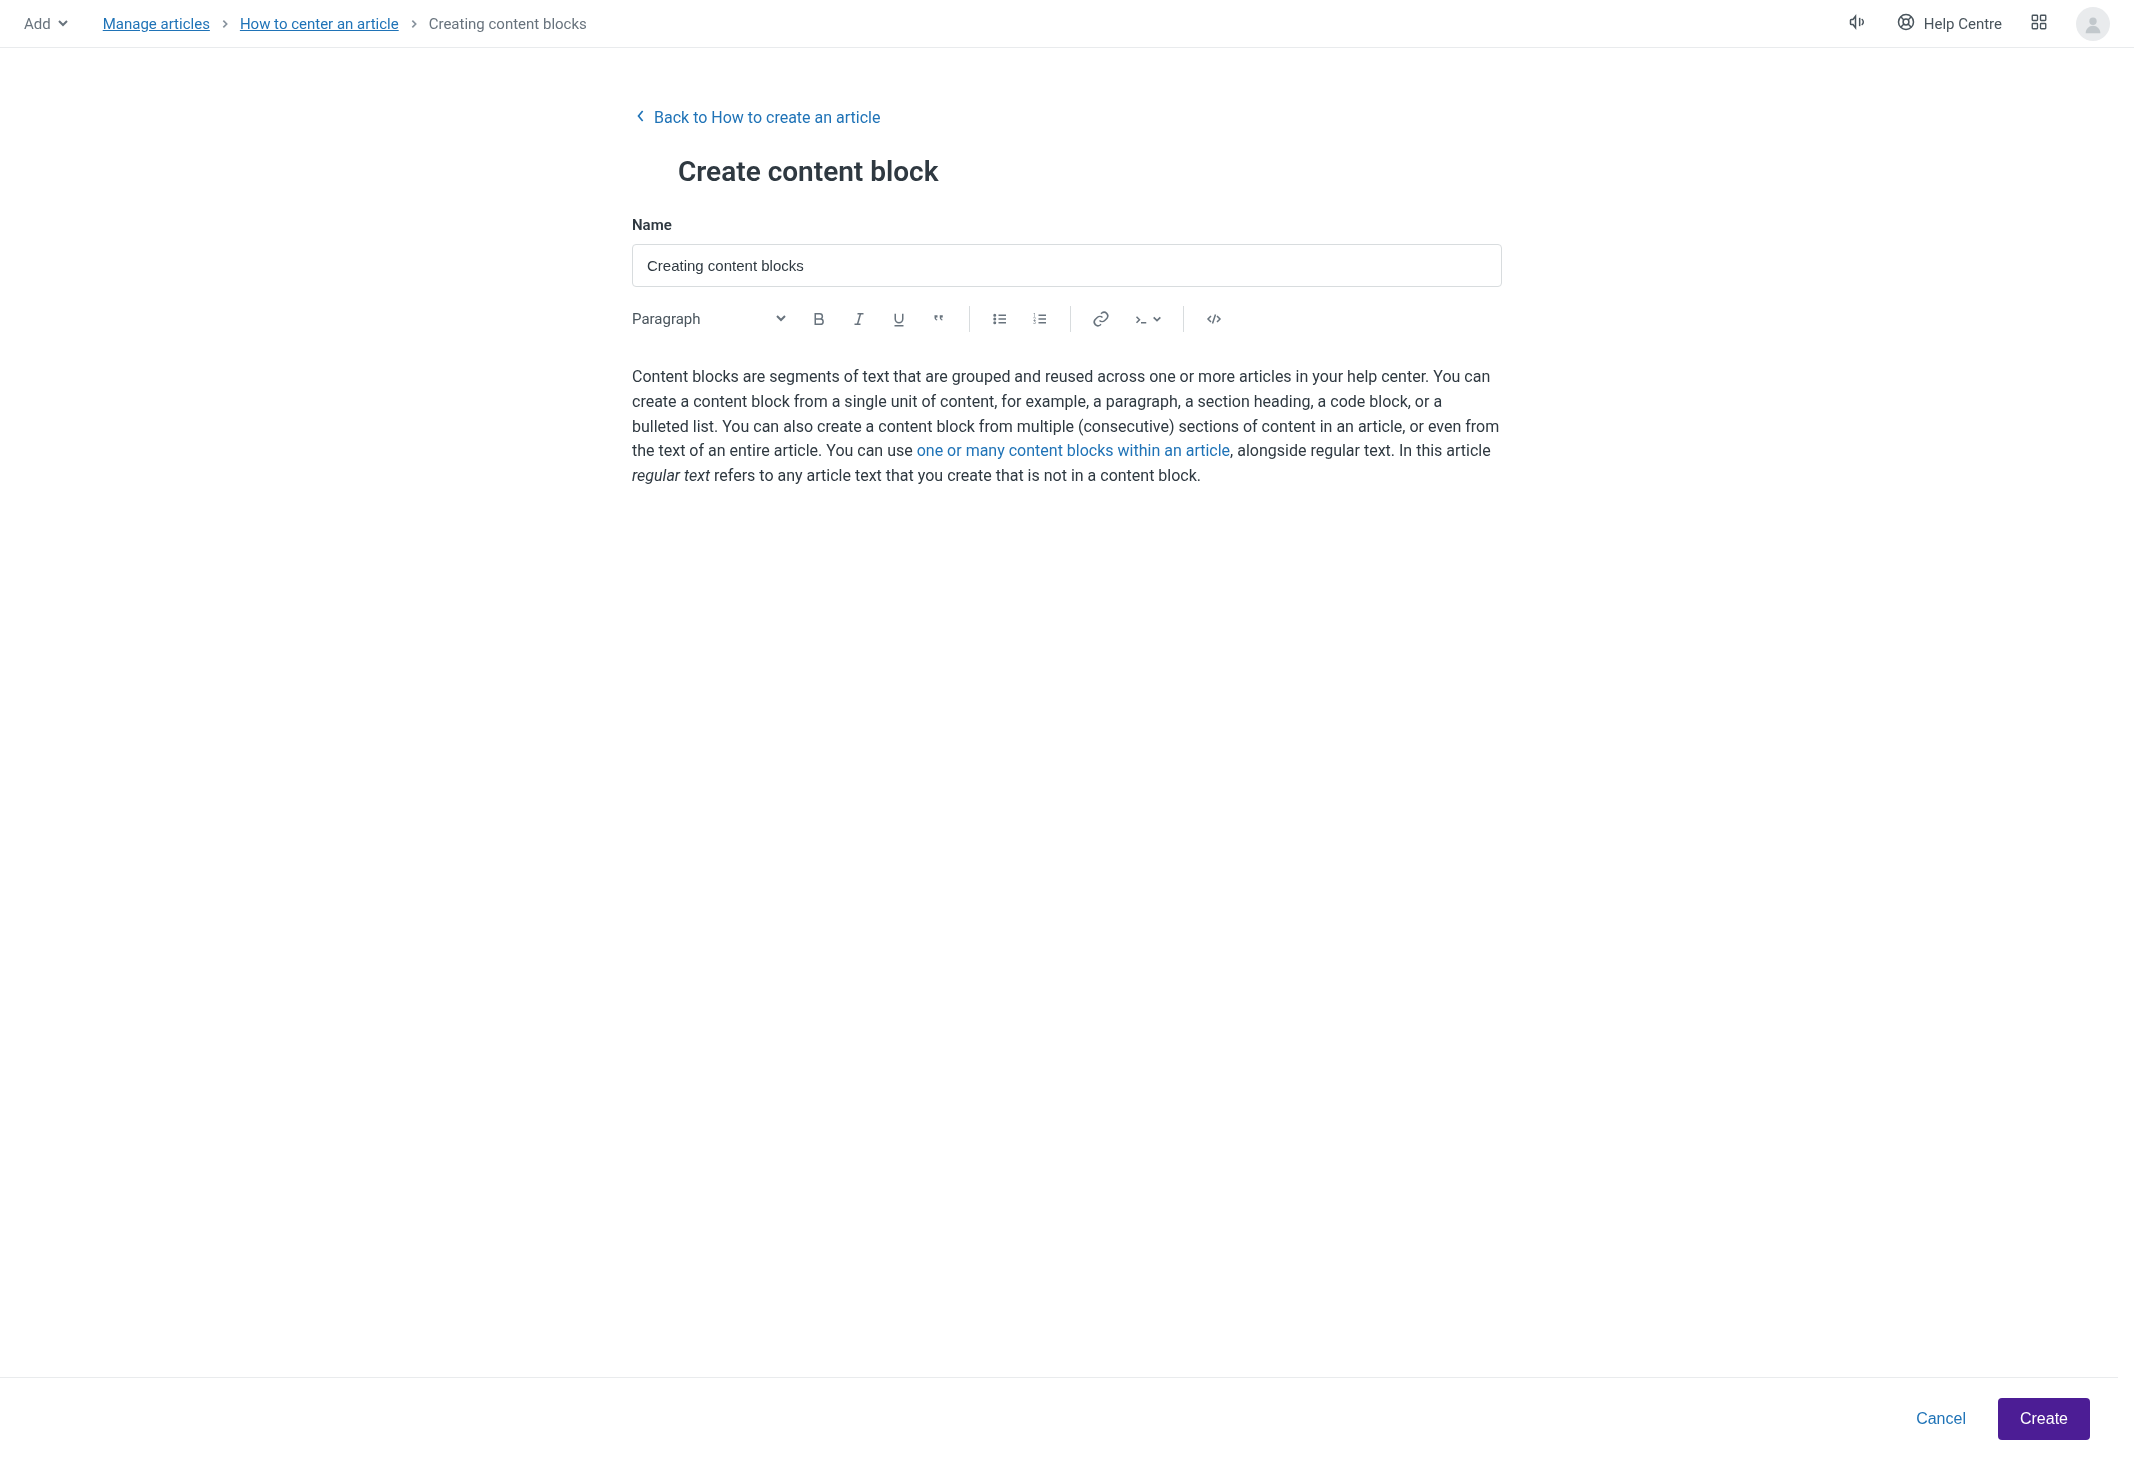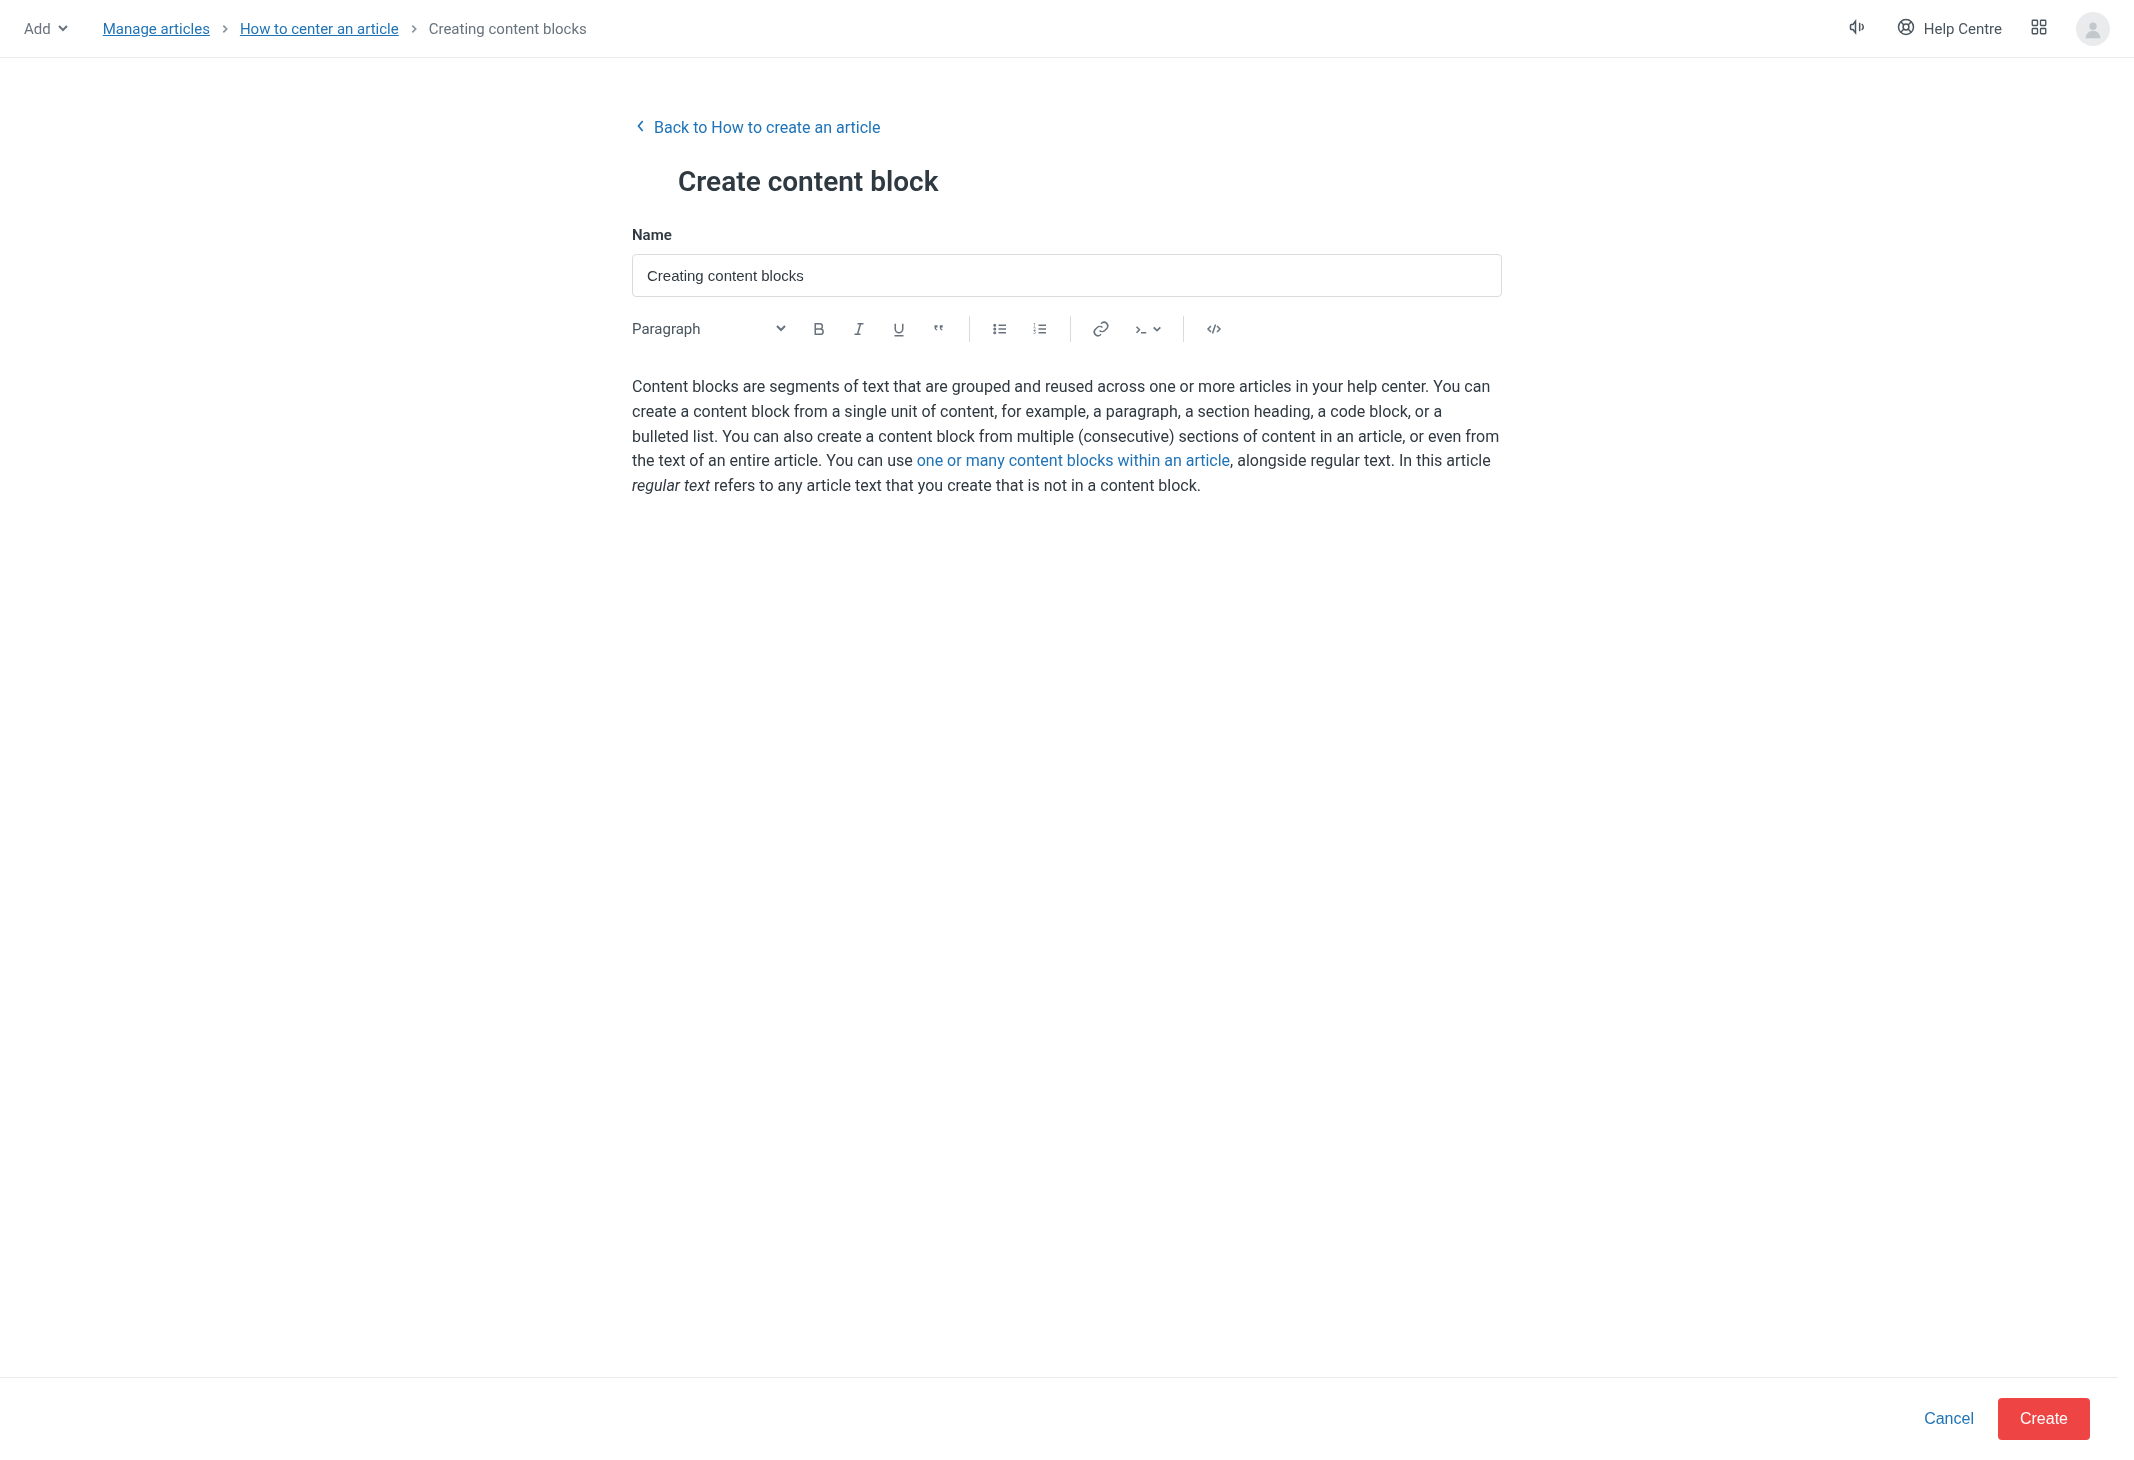--- a/index.html
+++ b/index.html
@@ -10,21 +10,21 @@
     font-size: 15px;
   }
   
   
   .topbar {
     display: flex;
     align-items: center;
     justify-content: space-between;
     padding: 10px 24px;
     border-bottom: 1px solid #E9EBED;
-    height: 58px;
+    height: 48px;
   }
   .topbar-left {
     display: flex;
     align-items: center;
     gap: 16px;
   }
   .add-btn {
     display: flex;
     align-items: center;
     gap: 6px;
@@ -172,27 +172,28 @@
     gap: 24px;
   }
   .btn-cancel {
     color: #1F73B7;
     font-size: 16px;
     cursor: pointer;
     background: none;
     border: none;
   }
   .btn-create {
-    background: #ef4444;
+    background: #4c1d95;
     color: #fff;
     font-size: 16px;
     border: none;
     border-radius: 4px;
     padding: 12px 22px;
     cursor: pointer;
+    margin-left: 8px;
   }
 </style>
 </head>
 <body>
 
 <div class="topbar">
   <div class="topbar-left">
     <div class="add-btn">
       <span>Add</span>
       <span>

